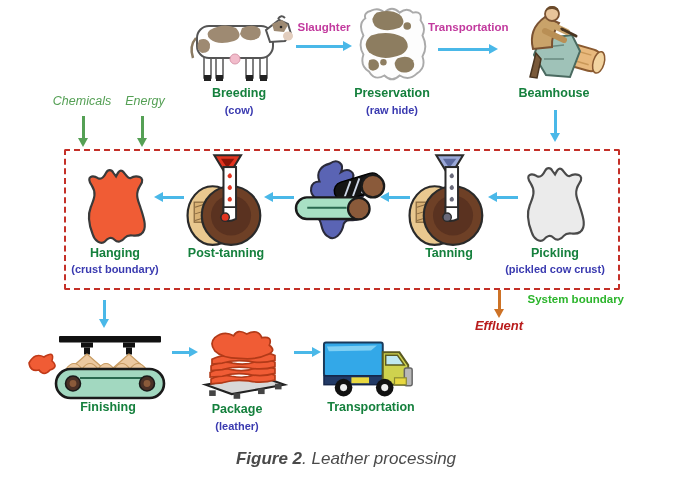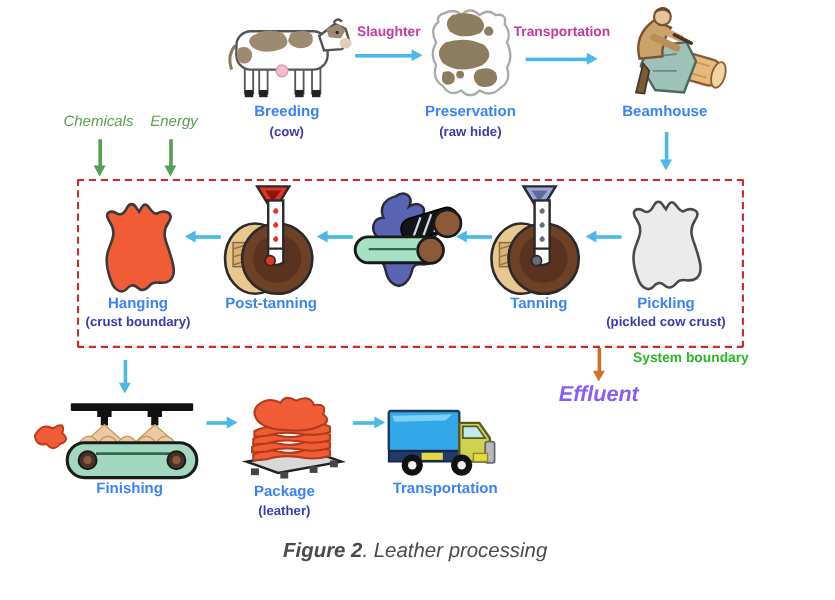--- a/index.html
+++ b/index.html
@@ -1,24 +1,24 @@
 <!DOCTYPE html>
 <html><head>
 <meta charset="utf-8">
 <style>
   html,body{margin:0;padding:0;background:#fff;}
   #canvas{position:relative;width:696px;height:500px;background:#ffffff;overflow:hidden;
           font-family:"Liberation Sans", sans-serif;}
   .abs{position:absolute;}
-  .lbl{position:absolute;font-weight:bold;font-size:12.5px;color:#3b82f6;text-align:center;line-height:1.1;}
+  .lbl{position:absolute;font-weight:bold;font-size:12.5px;color:#15803d;text-align:center;line-height:1.1;}
   .sub{position:absolute;font-weight:bold;font-size:11px;color:#3a3ab0;text-align:center;line-height:1.1;}
   .magenta{position:absolute;font-weight:bold;font-size:11.5px;color:#c23a9e;text-align:center;}
   .green-io{position:absolute;font-weight:normal;font-style:italic;font-size:12.5px;color:#55a055;text-align:center;}
   .sysb{position:absolute;font-weight:bold;font-size:11.5px;color:#2cb52c;text-align:right;}
-  .effl{position:absolute;font-weight:bold;font-style:italic;font-size:18px;color:#8b5cf6;text-align:center;}
+  .effl{position:absolute;font-weight:bold;font-style:italic;font-size:13px;color:#b91c1c;text-align:center;}
   .boundary{position:absolute;border:2px dashed #c43028;border-radius:2px;}
   
   .arr-h{position:absolute;height:2.6px;background:var(--c,#4ab8e8);}
   .arr-h.to-right::after{content:"";position:absolute;right:-8px;top:-4px;border-top:5.2px solid transparent;
       border-bottom:5.2px solid transparent;border-left:9px solid var(--c,#4ab8e8);}
   .arr-h.to-left::after{content:"";position:absolute;left:-8px;top:-4px;border-top:5.2px solid transparent;
       border-bottom:5.2px solid transparent;border-right:9px solid var(--c,#4ab8e8);}
   .arr-v{position:absolute;width:2.6px;background:var(--c,#4ab8e8);}
   .arr-v::after{content:"";position:absolute;bottom:-8px;left:-4px;border-left:5.2px solid transparent;
       border-right:5.2px solid transparent;border-top:9px solid var(--c,#4ab8e8);}

